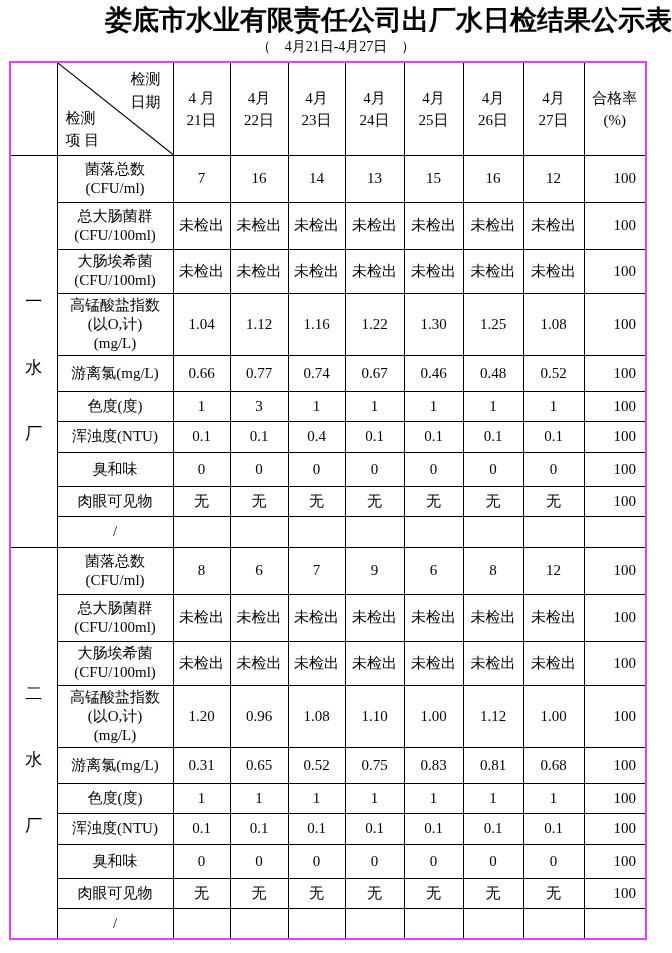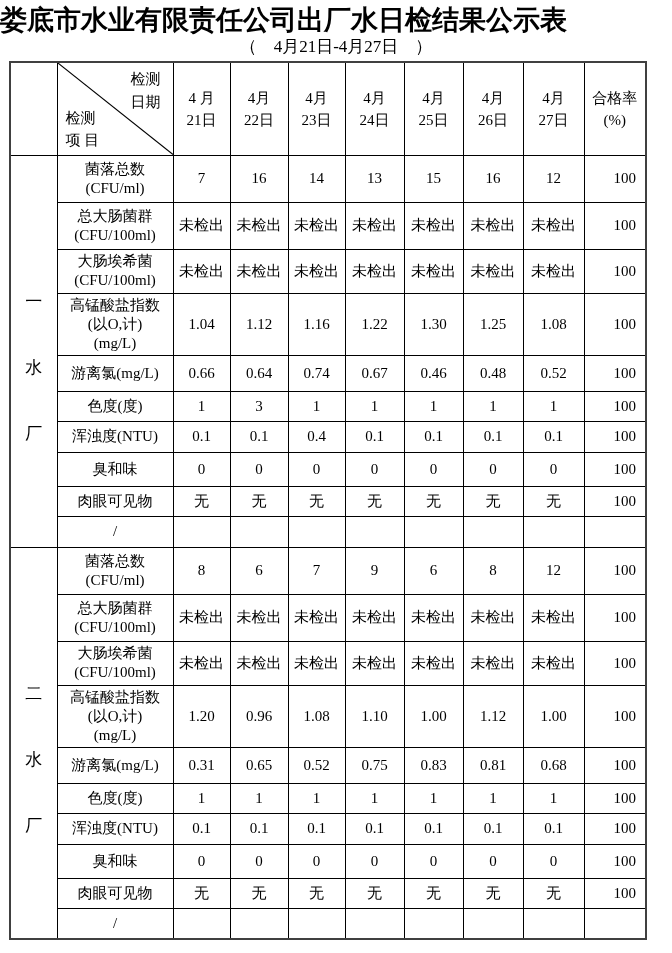--- a/index.html
+++ b/index.html
@@ -6,36 +6,36 @@
   body{
     width:672px;height:953px;
     font-family:"Liberation Serif","DejaVu Serif",serif;
     color:#000;
     -webkit-font-smoothing:none;
   }
   .page-title{
     font-family:"DejaVu Sans","Liberation Sans",sans-serif;
     font-weight:bold;
     font-size:27px;
-    text-align:left;
+    text-align:right;
     margin:3px 0 0 0;
     line-height:33px;
   }
   .subtitle{
     text-align:center;
-    font-size:17px;
+    font-size:14px;
     line-height:22px;
     margin:0 0 3px 0;
   }
   table.results{
     border-collapse:collapse;
     table-layout:fixed;
     margin-left:9px;
     width:638px;
-    border:2px solid #404040;
+    border:2px solid #d946ef;
   }
   th,td{
     border:1px solid #000;
     text-align:center;
     vertical-align:middle;
     padding:0;
     font-size:15px;
     font-weight:normal;
     overflow:hidden;
   }
@@ -179,21 +179,21 @@
           <td class="val-cell">1.16</td>
           <td class="val-cell">1.22</td>
           <td class="val-cell">1.30</td>
           <td class="val-cell">1.25</td>
           <td class="val-cell">1.08</td>
           <td class="rate-cell">100</td>
         </tr>
         <tr>
           <td class="item-cell">游离氯(mg/L)</td>
           <td class="val-cell">0.66</td>
-          <td class="val-cell">0.64</td>
+          <td class="val-cell">0.77</td>
           <td class="val-cell">0.74</td>
           <td class="val-cell">0.67</td>
           <td class="val-cell">0.46</td>
           <td class="val-cell">0.48</td>
           <td class="val-cell">0.52</td>
           <td class="rate-cell">100</td>
         </tr>
         <tr>
           <td class="item-cell">色度(度)</td>
           <td class="val-cell">1</td>

